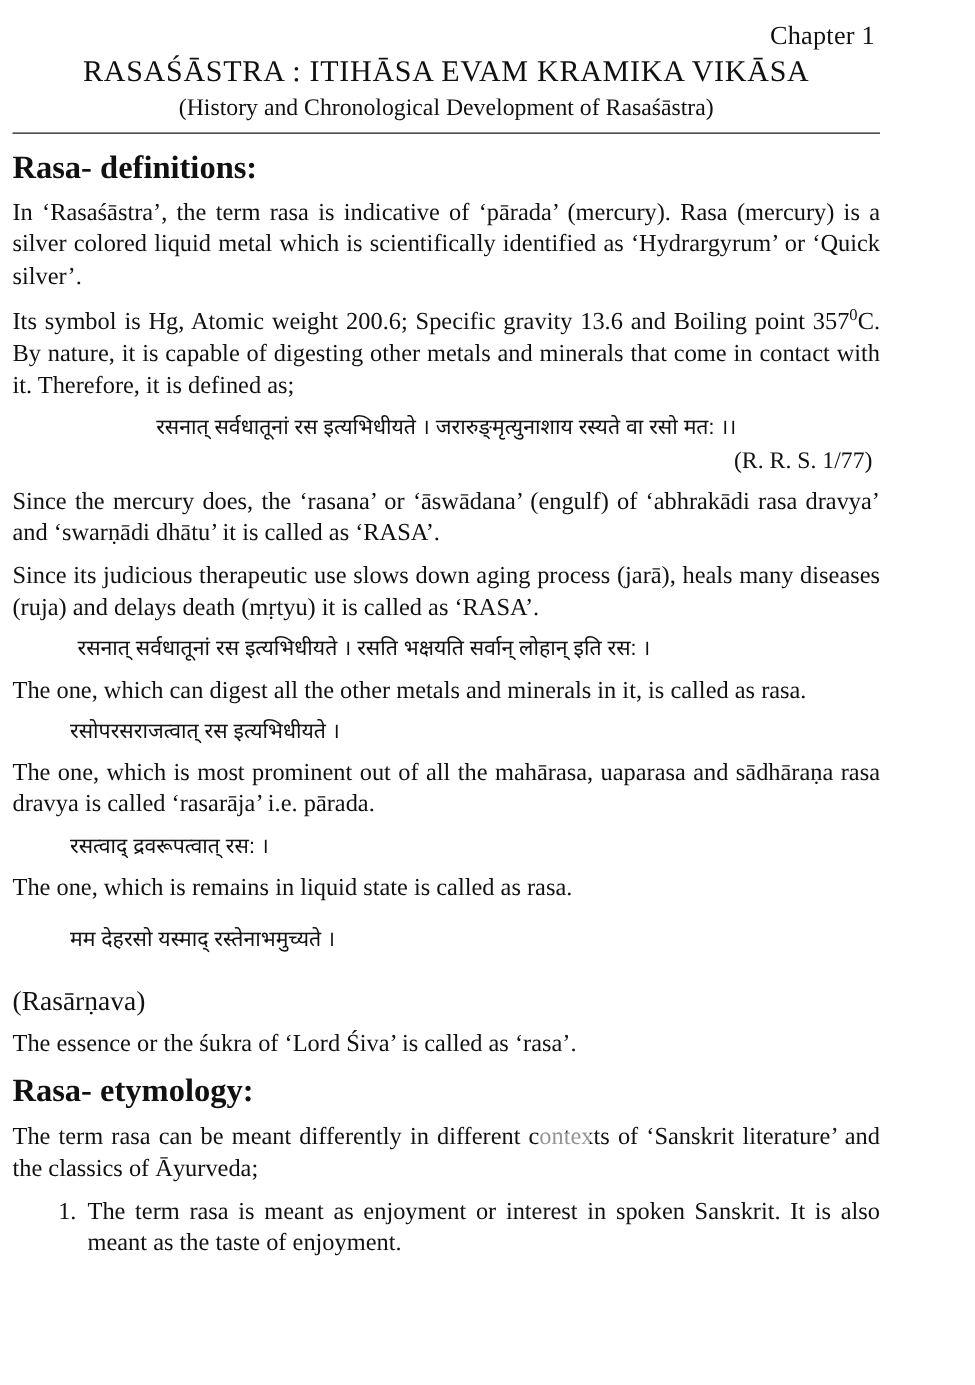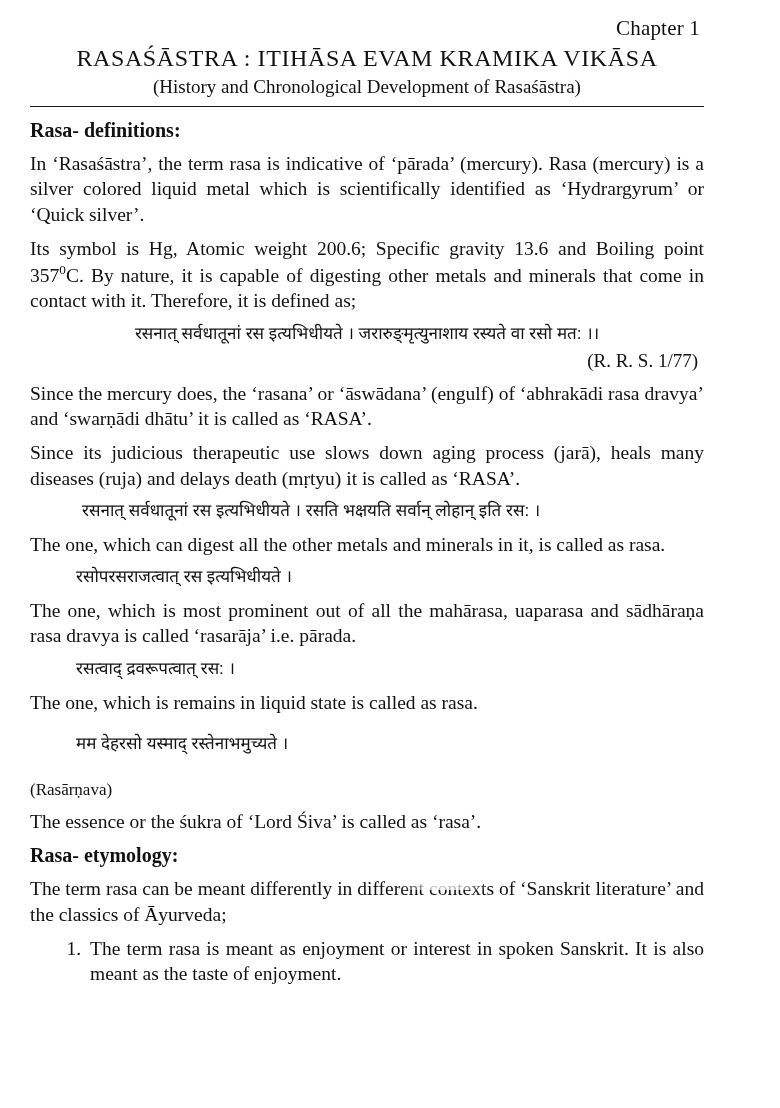--- a/index.html
+++ b/index.html
@@ -11,21 +11,21 @@
     width: 780px;
     min-height: 1108px;
     font-family: "Liberation Serif", "DejaVu Serif", serif;
     color: #111111;
     -webkit-font-smoothing: antialiased;
   }
   .page {
     width: 726px;
     min-height: 1108px;
     box-sizing: border-box;
-    padding: 10px 22px 10px 30px;
+    padding: 10px 22px 10px 10px;
     position: relative;
   }
   .chapter-label {
     text-align: right;
     font-size: 21px;
     letter-spacing: 0.2px;
     margin: 6px 4px 4px 0;
   }
   .chapter-title {
     text-align: center;
@@ -39,21 +39,21 @@
     font-size: 19px;
     margin: 2px 0 8px 0;
   }
   .rule {
     border: none;
     border-top: 1.6px solid #1a1a1a;
     margin: 6px 0 12px 0;
   }
   .heading {
     font-weight: bold;
-    font-size: 20px;
+    font-size: 26px;
     margin: 10px 0 6px 0;
     font-family: Liberation Serif, serif;
   }
   p.body {
     font-size: 19.5px;
     line-height: 1.30;
     margin: 9px 0 9px 0;
     text-align: justify;
     text-justify: inter-word;
   }
@@ -82,21 +82,21 @@
     padding-right: 6px;
   }
   .with-ref {
     display: flex;
     align-items: baseline;
     justify-content: space-between;
     gap: 20px;
     flex-direction: column;
   }
   .with-ref .ref {
-    font-size: 17px;
+    font-size: 22px;
     white-space: nowrap;
     padding-right: 6px;
   }
   ol.numlist {
     font-size: 19.5px;
     line-height: 1.30;
     margin: 8px 0 0 0;
     padding-left: 56px;
   }
   ol.numlist li {

